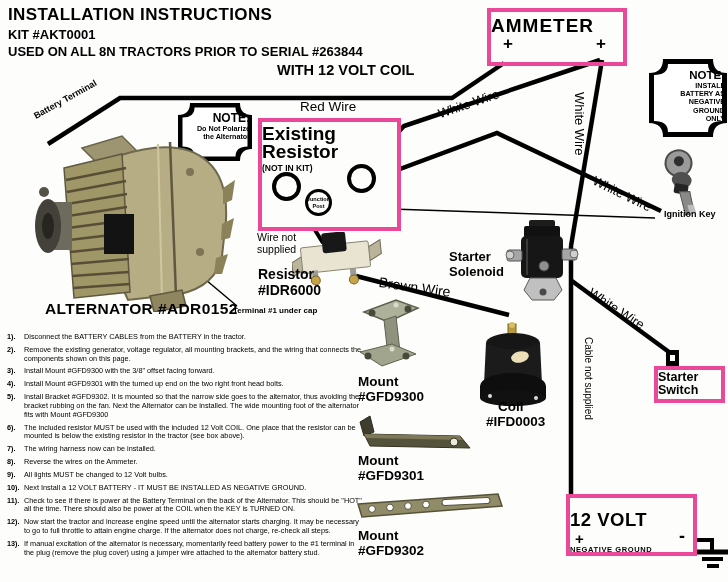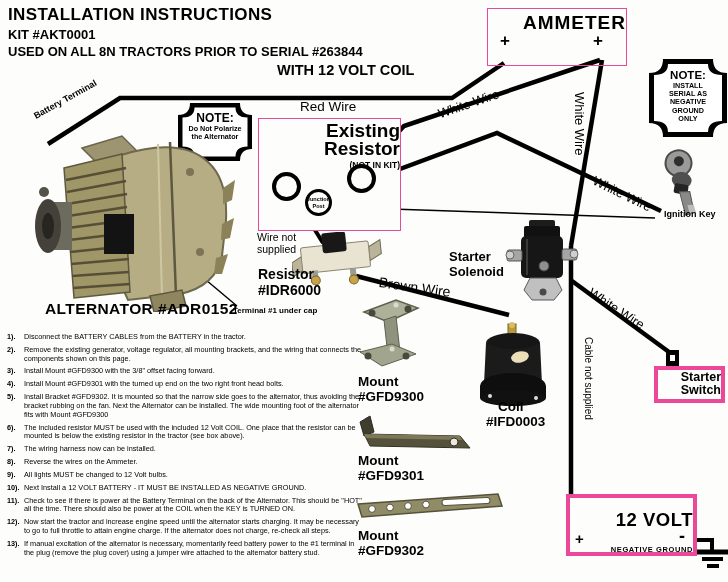--- a/index.html
+++ b/index.html
@@ -5,41 +5,41 @@
   html,body{margin:0;padding:0;background:#e8e8e8}
   .canvas{position:relative;width:728px;height:582px;background:#fdfdfb;
     font-family:"Liberation Sans",sans-serif;color:#000;overflow:hidden}
   .abs{position:absolute}
   
   .t1{left:8px;top:5px;font-size:17px;font-weight:bold;letter-spacing:.4px}
   .t2{left:8px;top:27px;font-size:13px;font-weight:bold}
   .t3{left:8px;top:44px;font-size:13px;font-weight:bold}
   .t4{left:277px;top:62px;font-size:14.5px;font-weight:bold}
   
-  .frame{position:absolute;border:1px solid #ec4899;background:transparent;box-sizing:border-box;text-align:right}
+  .frame{position:absolute;border:4px solid #ec4899;background:transparent;box-sizing:border-box;text-align:left}
   .ammeter-box{left:487px;top:8px;width:140px;height:58px}
   .ammeter-box .ttl{font-size:19px;font-weight:bold;letter-spacing:1px;margin-top:3px}
   .plus{position:absolute;font-size:17px;font-weight:bold}
   .resistor-box{left:258px;top:118px;width:143px;height:113px;background:#fdfdfb}
   .resistor-box .ttl{font-size:19px;font-weight:bold;line-height:20px;margin-top:2px}
   .resistor-box .sub{font-size:8.5px;font-weight:bold;margin-top:1px}
   .circle{position:absolute;border:4px solid #000;border-radius:50%;background:#fdfdfb;box-sizing:border-box}
   .junction{border-width:3px;font-size:5.6px;font-weight:bold;line-height:6.5px;display:flex;flex-direction:column;align-items:center;justify-content:center}
   .switch-box{left:654px;top:366px;width:71px;height:37px;border-width:4px}
   .switch-box .ln{font-size:12.5px;font-weight:bold;line-height:13.5px;margin-top:1px}
   .switch-term{left:666px;top:350px;width:13px;height:16px;background:#000;display:flex;align-items:center;justify-content:center}
   .switch-term i{display:block;width:5px;height:6px;background:#fff}
   .battery-box{left:566px;top:494px;width:131px;height:62px;border-width:4px;background:#fdfdfb}
   .battery-box .ln{font-size:18.5px;font-weight:bold;line-height:19px;margin-top:12px;letter-spacing:.5px}
   .battery-box .sub{font-size:7.5px;font-weight:bold;letter-spacing:.6px;margin-top:16px}
   
   .lbl{position:absolute;white-space:nowrap}
   .wire-lbl{font-size:13px;font-weight:bold}
   
-  .badge-text{position:absolute;text-align:center}
+  .badge-text{position:absolute;text-align:right}
   .badge-text .h{font-weight:bold;font-size:12px;line-height:13px}
   .badge-text .s{font-weight:bold;font-size:7.2px;line-height:8.2px}
   
   .instructions{left:7px;top:333px;width:356px}
   .instr{display:flex;margin-bottom:4.2px;font-size:7.3px;line-height:8.7px}
   .instr .n{width:17px;flex:none;font-weight:bold}
   .instr .t{flex:1}
   svg{position:absolute}
 </style>
 </head>
@@ -85,21 +85,21 @@
     <div class="s">the Alternator</div>
   </div>
 
   <svg style="left:649px;top:59px" width="78" height="78" viewBox="0 0 78 78">
     <path d="M14,0 L64,0 Q64,14 78,14 L78,64 Q64,64 64,78 L14,78 Q14,64 0,64 L0,14 Q14,14 14,0 Z" fill="#000"></path>
     <path d="M19,5 L59,5 Q59,16 73,16 L73,62 Q59,62 59,73 L19,73 Q19,62 5,62 L5,16 Q19,16 19,5 Z" fill="#fff"></path>
   </svg>
   <div class="badge-text" style="left:651px;top:69px;width:74px">
     <div class="h" style="font-size:11.5px">NOTE:</div>
     <div class="s">INSTALL</div>
-    <div class="s">SERIAL AS</div>
+    <div class="s">BATTERY AS</div>
     <div class="s">NEGATIVE</div>
     <div class="s">GROUND</div>
     <div class="s">ONLY</div>
   </div>
 
   <div class="frame resistor-box">
     <div class="ttl">Existing</div>
     <div class="ttl" style="margin-top:-2px">Resistor</div>
     <div class="sub">(NOT IN KIT)</div>
   </div>

